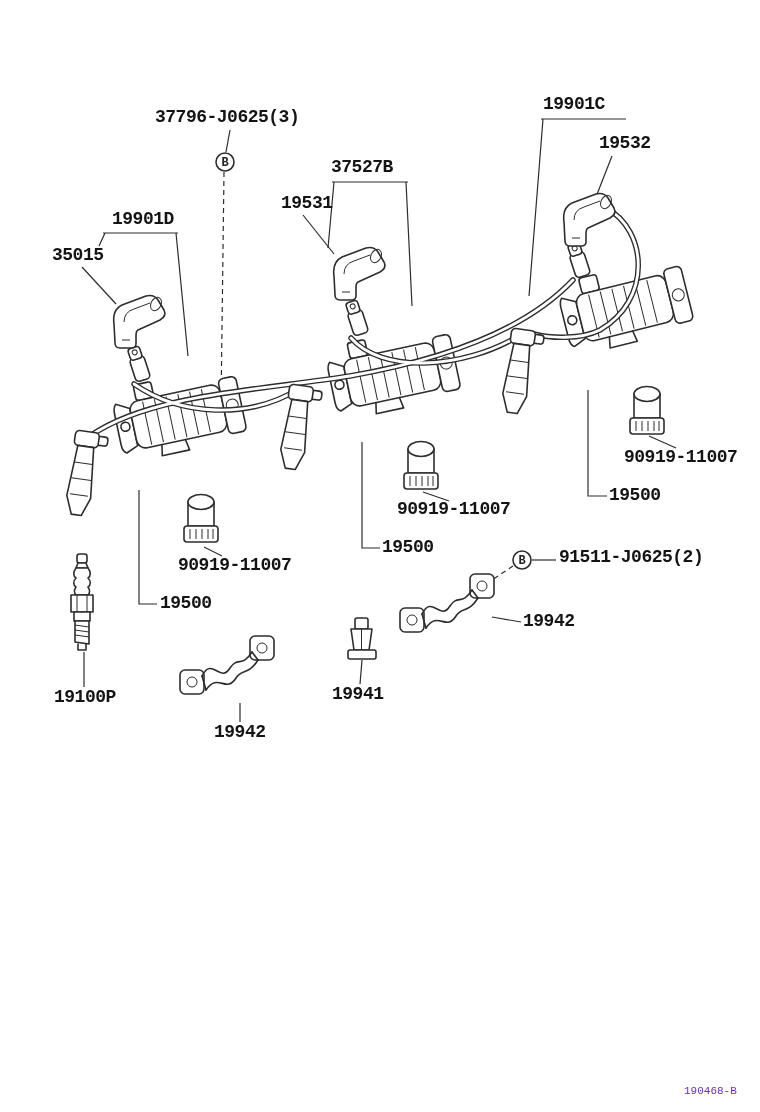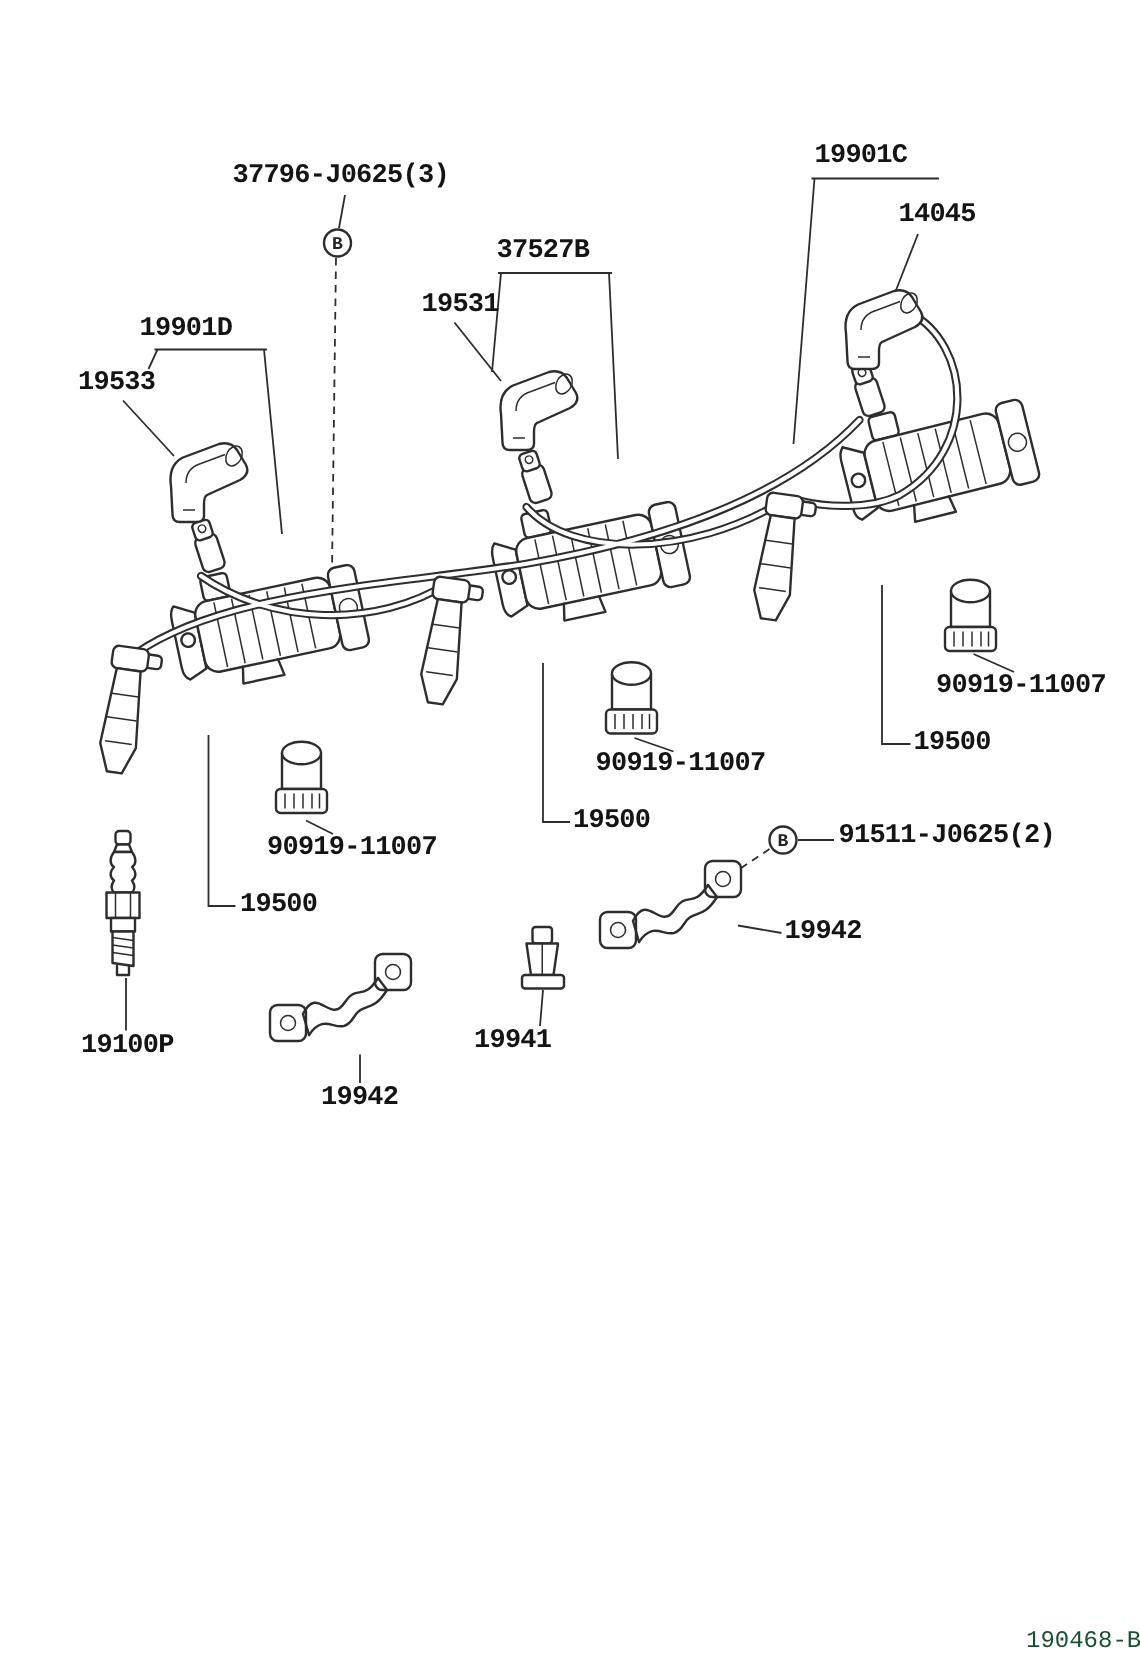--- a/index.html
+++ b/index.html
@@ -9,21 +9,21 @@
   }
   .stage{position:absolute;inset:0;}
   svg{position:absolute;top:0;left:0;}
   .part-label{
     position:absolute;font-family:"Liberation Mono",monospace;
     font-weight:700;font-size:18px;line-height:19px;color:#141414;
     white-space:nowrap;letter-spacing:-0.5px;
   }
   .drawing-code{
     position:absolute;font-family:"Liberation Mono",monospace;
-    font-weight:400;font-size:16px;color:#14532d;white-space:nowrap;
+    font-weight:400;font-size:11px;color:#6d28d9;white-space:nowrap;
   }
   .fillw{fill:#ffffff;stroke:#2d2d2d;stroke-width:1.6;stroke-linejoin:round;}
   .ln{fill:none;stroke:#2d2d2d;stroke-width:1.6;stroke-linecap:round;stroke-linejoin:round;}
   .thin{fill:none;stroke:#2d2d2d;stroke-width:1;}
   .leader{fill:none;stroke:#2d2d2d;stroke-width:1.2;}
   .dash{fill:none;stroke:#2d2d2d;stroke-width:1.2;stroke-dasharray:5 4;}
   .wireO{fill:none;stroke:#2d2d2d;stroke-width:5.5;stroke-linecap:round;}
   .wireI{fill:none;stroke:#ffffff;stroke-width:2.8;stroke-linecap:round;}
   .bsym{font-family:"Liberation Mono",monospace;font-weight:700;font-size:12px;
         text-anchor:middle;dominant-baseline:central;fill:#222222;}
@@ -180,32 +180,32 @@
     <use href="#clip" transform="translate(346,618)"></use>
 
     <circle class="fillw" cx="225" cy="162" r="9"></circle>
     <text class="bsym" x="225" y="163">B</text>
     <circle class="fillw" cx="522" cy="560" r="9"></circle>
     <text class="bsym" x="522" y="561">B</text>
   </svg>
 
   <div class="part-label" style="left:155px;top:108px">37796-J0625(3)</div>
   <div class="part-label" style="left:543px;top:95px">19901C</div>
-  <div class="part-label" style="left:599px;top:134px">14045</div>
+  <div class="part-label" style="left:599px;top:134px">19532</div>
   <div class="part-label" style="left:331px;top:158px">37527B</div>
   <div class="part-label" style="left:281px;top:194px">19531</div>
-  <div class="part-label" style="left:93px;top:210px">19901D</div>
-  <div class="part-label" style="left:52px;top:246px">19533</div>
+  <div class="part-label" style="left:112px;top:210px">19901D</div>
+  <div class="part-label" style="left:52px;top:246px">35015</div>
   <div class="part-label" style="left:624px;top:448px">90919-11007</div>
   <div class="part-label" style="left:609px;top:486px">19500</div>
   <div class="part-label" style="left:397px;top:500px">90919-11007</div>
   <div class="part-label" style="left:382px;top:538px">19500</div>
   <div class="part-label" style="left:559px;top:548px">91511-J0625(2)</div>
   <div class="part-label" style="left:523px;top:612px">19942</div>
-  <div class="part-label" style="left:316px;top:685px">19941</div>
+  <div class="part-label" style="left:332px;top:685px">19941</div>
   <div class="part-label" style="left:54px;top:688px">19100P</div>
   <div class="part-label" style="left:214px;top:723px">19942</div>
 
   <div class="part-label" style="left:178px;top:556px">90919-11007</div>
   <div class="part-label" style="left:160px;top:594px">19500</div>
 
   <div class="drawing-code" style="left:684px;top:1085px">190468-B</div>
 </div>
 
 </body></html>

